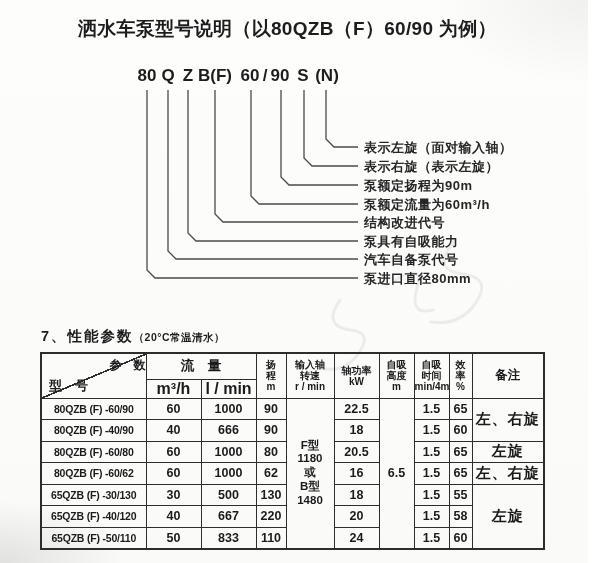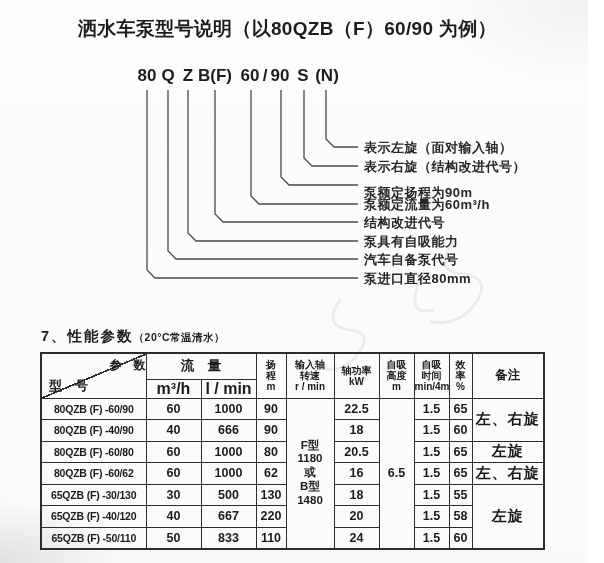--- a/index.html
+++ b/index.html
@@ -89,22 +89,22 @@
   <svg class="wm" viewBox="0 0 604 563">
     <g fill="none" stroke="#8a8a8a" stroke-width="3" stroke-linecap="round">
       <path d="M455 240 q-25 30 8 34 q30 4 12 30 q-16 22 -44 18"></path>
       <path d="M395 280 q30 -18 22 8 q-8 28 16 22"></path>
       <path d="M340 300 q-18 26 10 30 q24 2 8 24 q-14 20 -38 14"></path>
     </g>
   </svg>
 
   <div>
     <div class="diagram-label" style="top:139px">表示左旋（面对输入轴）</div>
-    <div class="diagram-label" style="top:158px">表示右旋（结构改进代号）</div>
-    <div class="diagram-label" style="top:184px">泵额定扬程为90m</div>
+    <div class="diagram-label" style="top:158px">表示右旋（表示左旋）</div>
+    <div class="diagram-label" style="top:177px">泵额定扬程为90m</div>
     <div class="diagram-label" style="top:196px">泵额定流量为60m³/h</div>
     <div class="diagram-label" style="top:214px">结构改进代号</div>
     <div class="diagram-label" style="top:233px">泵具有自吸能力</div>
     <div class="diagram-label" style="top:251px">汽车自备泵代号</div>
     <div class="diagram-label" style="top:270px">泵进口直径80mm</div>
   </div>
 
   <div class="section-head">
     <span class="main">7、性能参数</span><span class="sub">（20°C常温清水）</span>
   </div>

